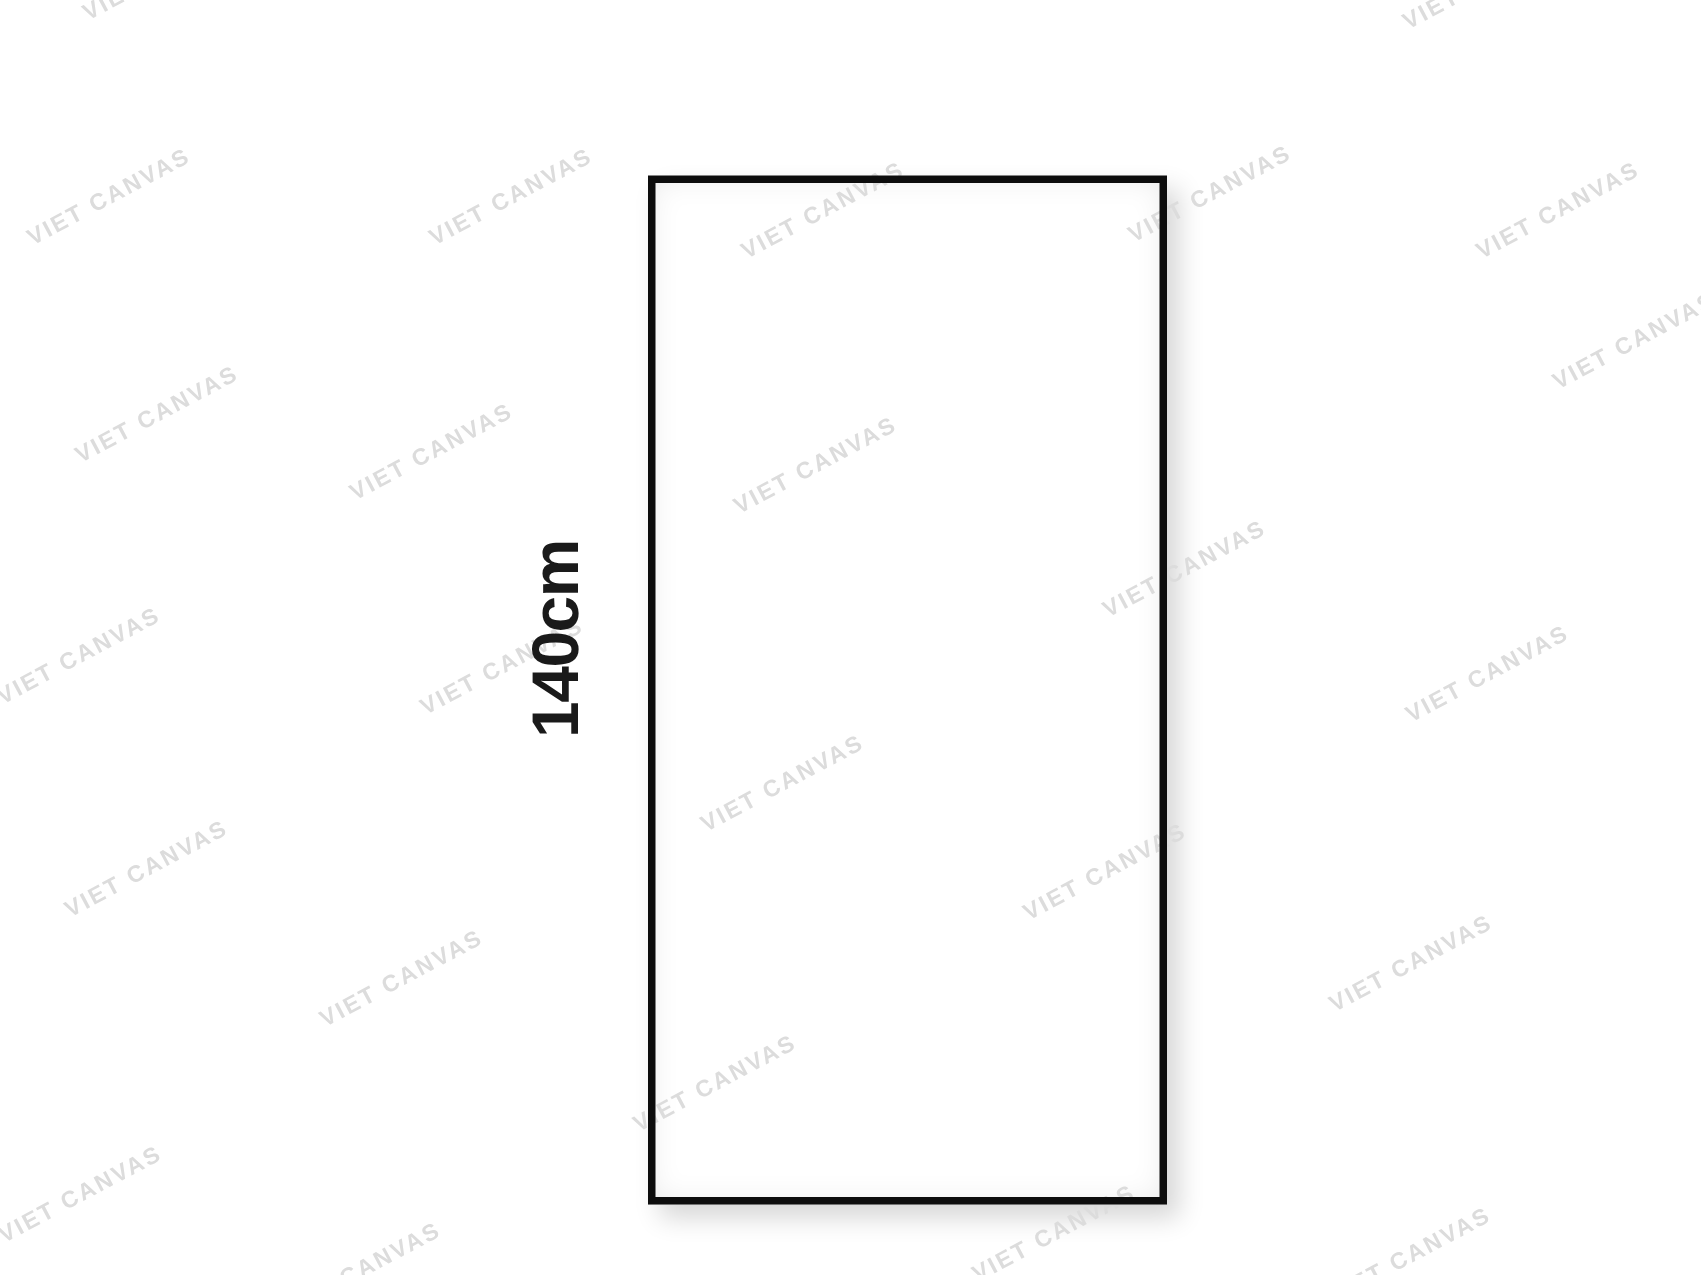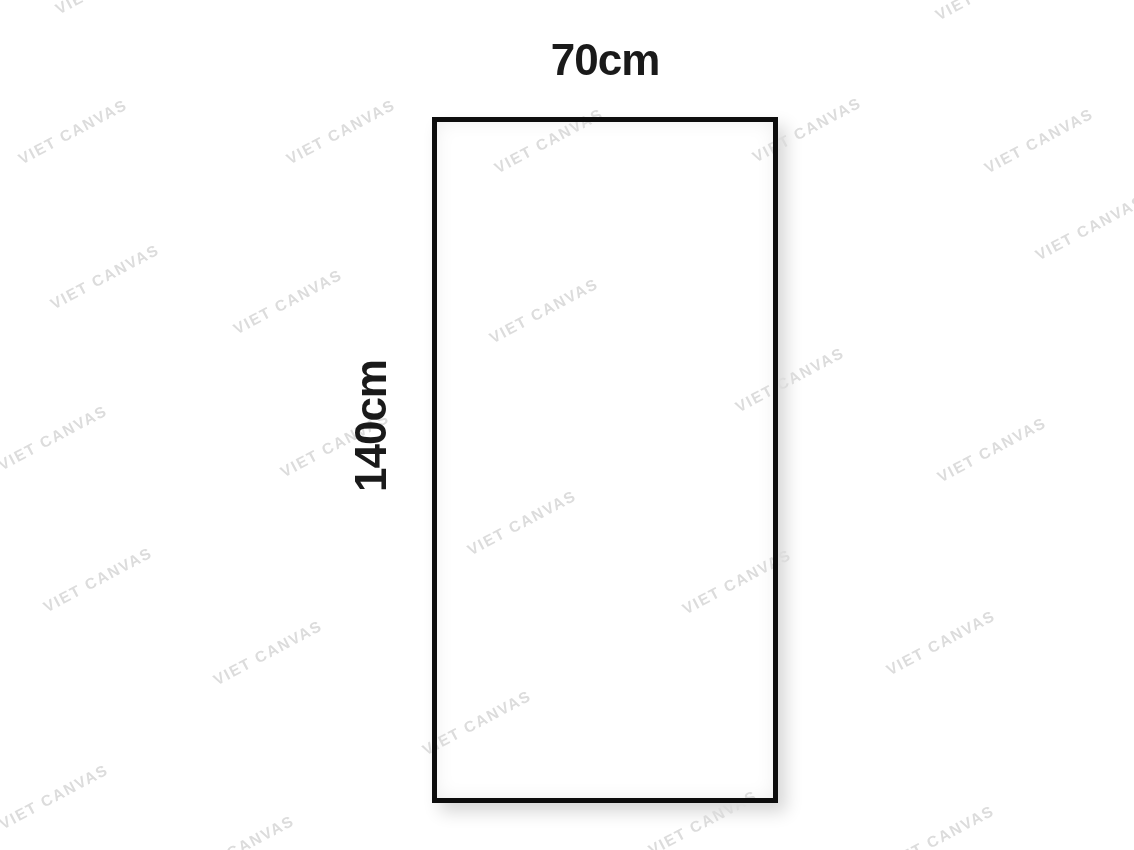--- a/index.html
+++ b/index.html
@@ -110,17 +110,16 @@
       <span class="watermark" style="left: 268px; top: 653px;">VIET CANVAS</span>
       <span class="watermark" style="left: 477px; top: 723px;">VIET CANVAS</span>
       <span class="watermark" style="left: 54px; top: 797px;">VIET CANVAS</span>
       <span class="watermark" style="left: 703px; top: 823px;">VIET CANVAS</span>
       <span class="watermark" style="left: 940px; top: 838px;">VIET CANVAS</span>
       <span class="watermark" style="left: 240px; top: 848px;">VIET CANVAS</span>
     </div>
 
   <div class="canvas-border"></div>
 
-  <div class="dim-label width">70cm</div>
 
   <div class="dim-label height">140cm</div>
 
 </div>
 
 </body></html>

